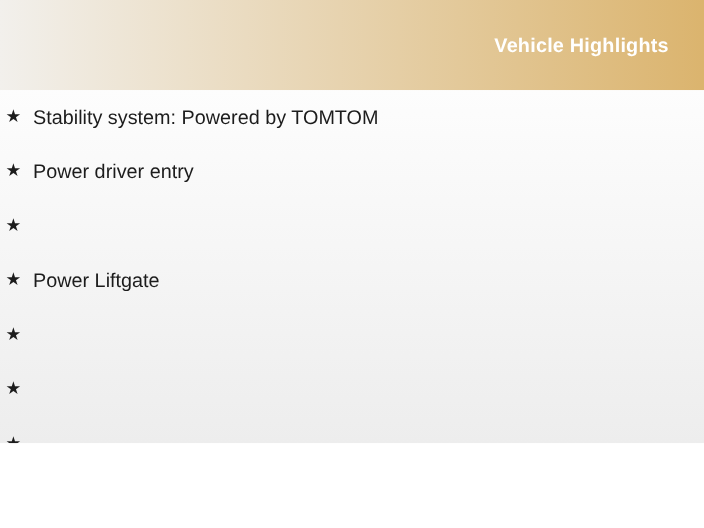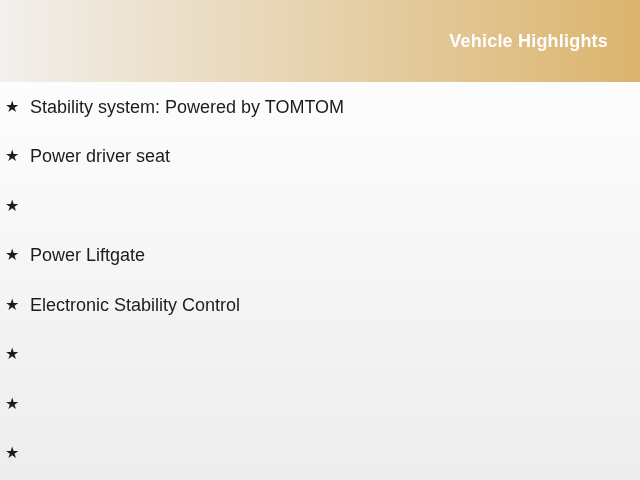--- a/index.html
+++ b/index.html
@@ -14,21 +14,21 @@
   html, body {
     margin: 0;
     padding: 0;
     width: 640px;
     height: 480px;
     font-family: "Liberation Sans", sans-serif;
     background: #ffffff;
   }
   .page {
     width: 640px;
-    height: 480px;
+    height: 403px;
     display: flex;
     flex-direction: column;
     overflow: hidden;
   }
   .header {
     flex: 0 0 82px;
     height: 82px;
     background: linear-gradient(to right, var(--header-grad-start) 0%, var(--header-grad-end) 100%);
     display: flex;
     align-items: center;
@@ -80,32 +80,31 @@
     <span class="header-title">Vehicle Highlights</span>
   </div>
   <div class="main">
     <ul class="highlights-list" id="highlights-list">
         <li class="hl-item">
           <span class="star">★</span>
           <span class="hl-text">Stability system: Powered by TOMTOM</span>
         </li>
         <li class="hl-item">
           <span class="star">★</span>
-          <span class="hl-text">Power driver seat</span>
+          <span class="hl-text">Power driver entry</span>
         </li>
         <li class="hl-item">
           <span class="star">★</span>
         </li>
         <li class="hl-item">
           <span class="star">★</span>
           <span class="hl-text">Power Liftgate</span>
         </li>
         <li class="hl-item">
           <span class="star">★</span>
-          <span class="hl-text">Electronic Stability Control</span>
         </li>
         <li class="hl-item">
           <span class="star">★</span>
         </li>
         <li class="hl-item">
           <span class="star">★</span>
         </li>
         <li class="hl-item">
           <span class="star">★</span>
         </li>

